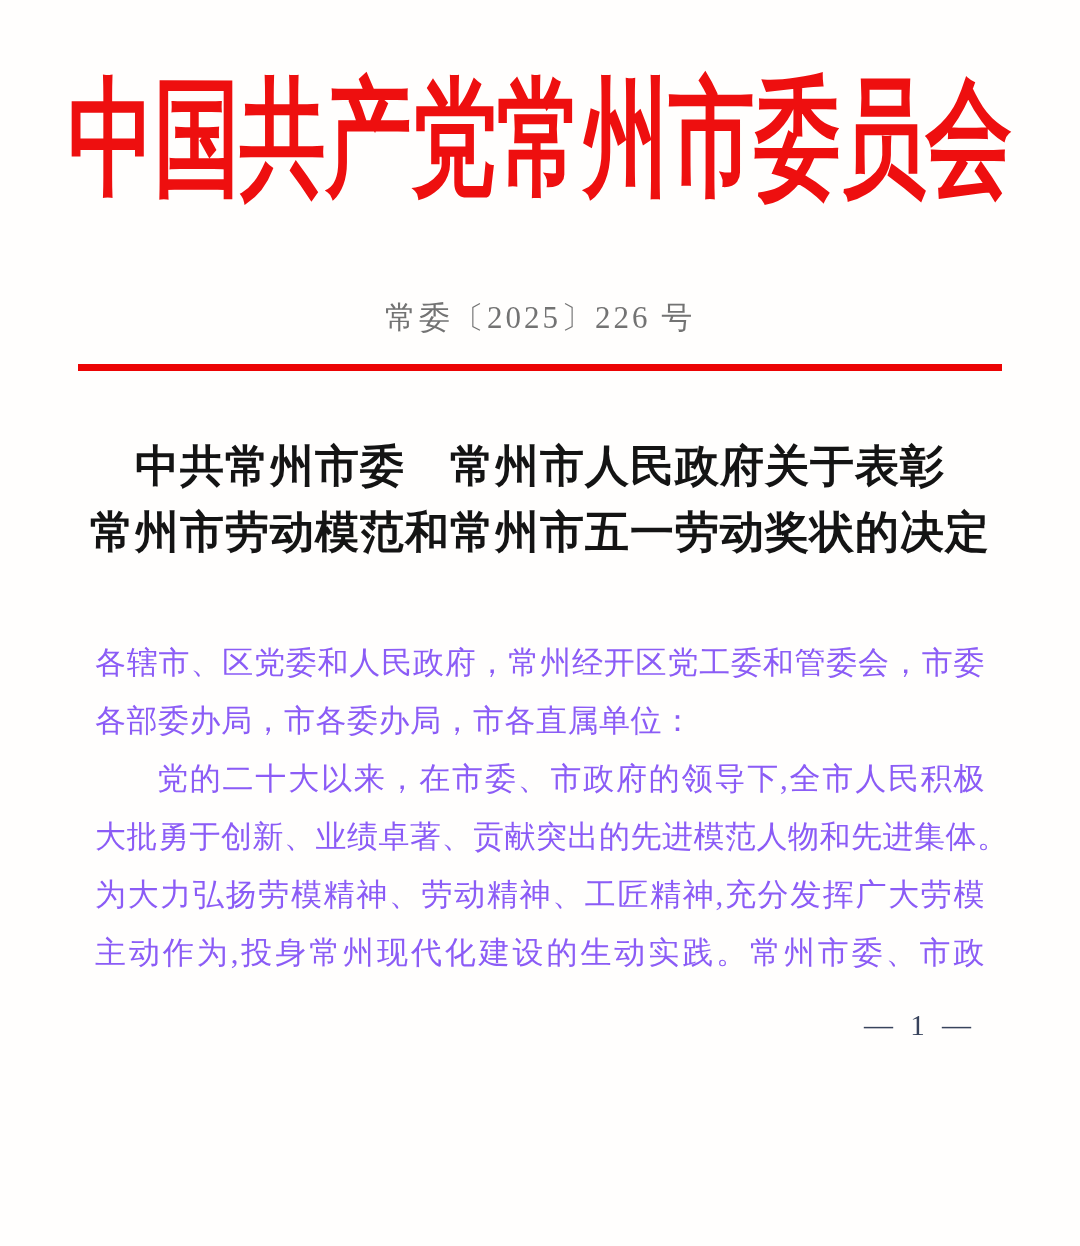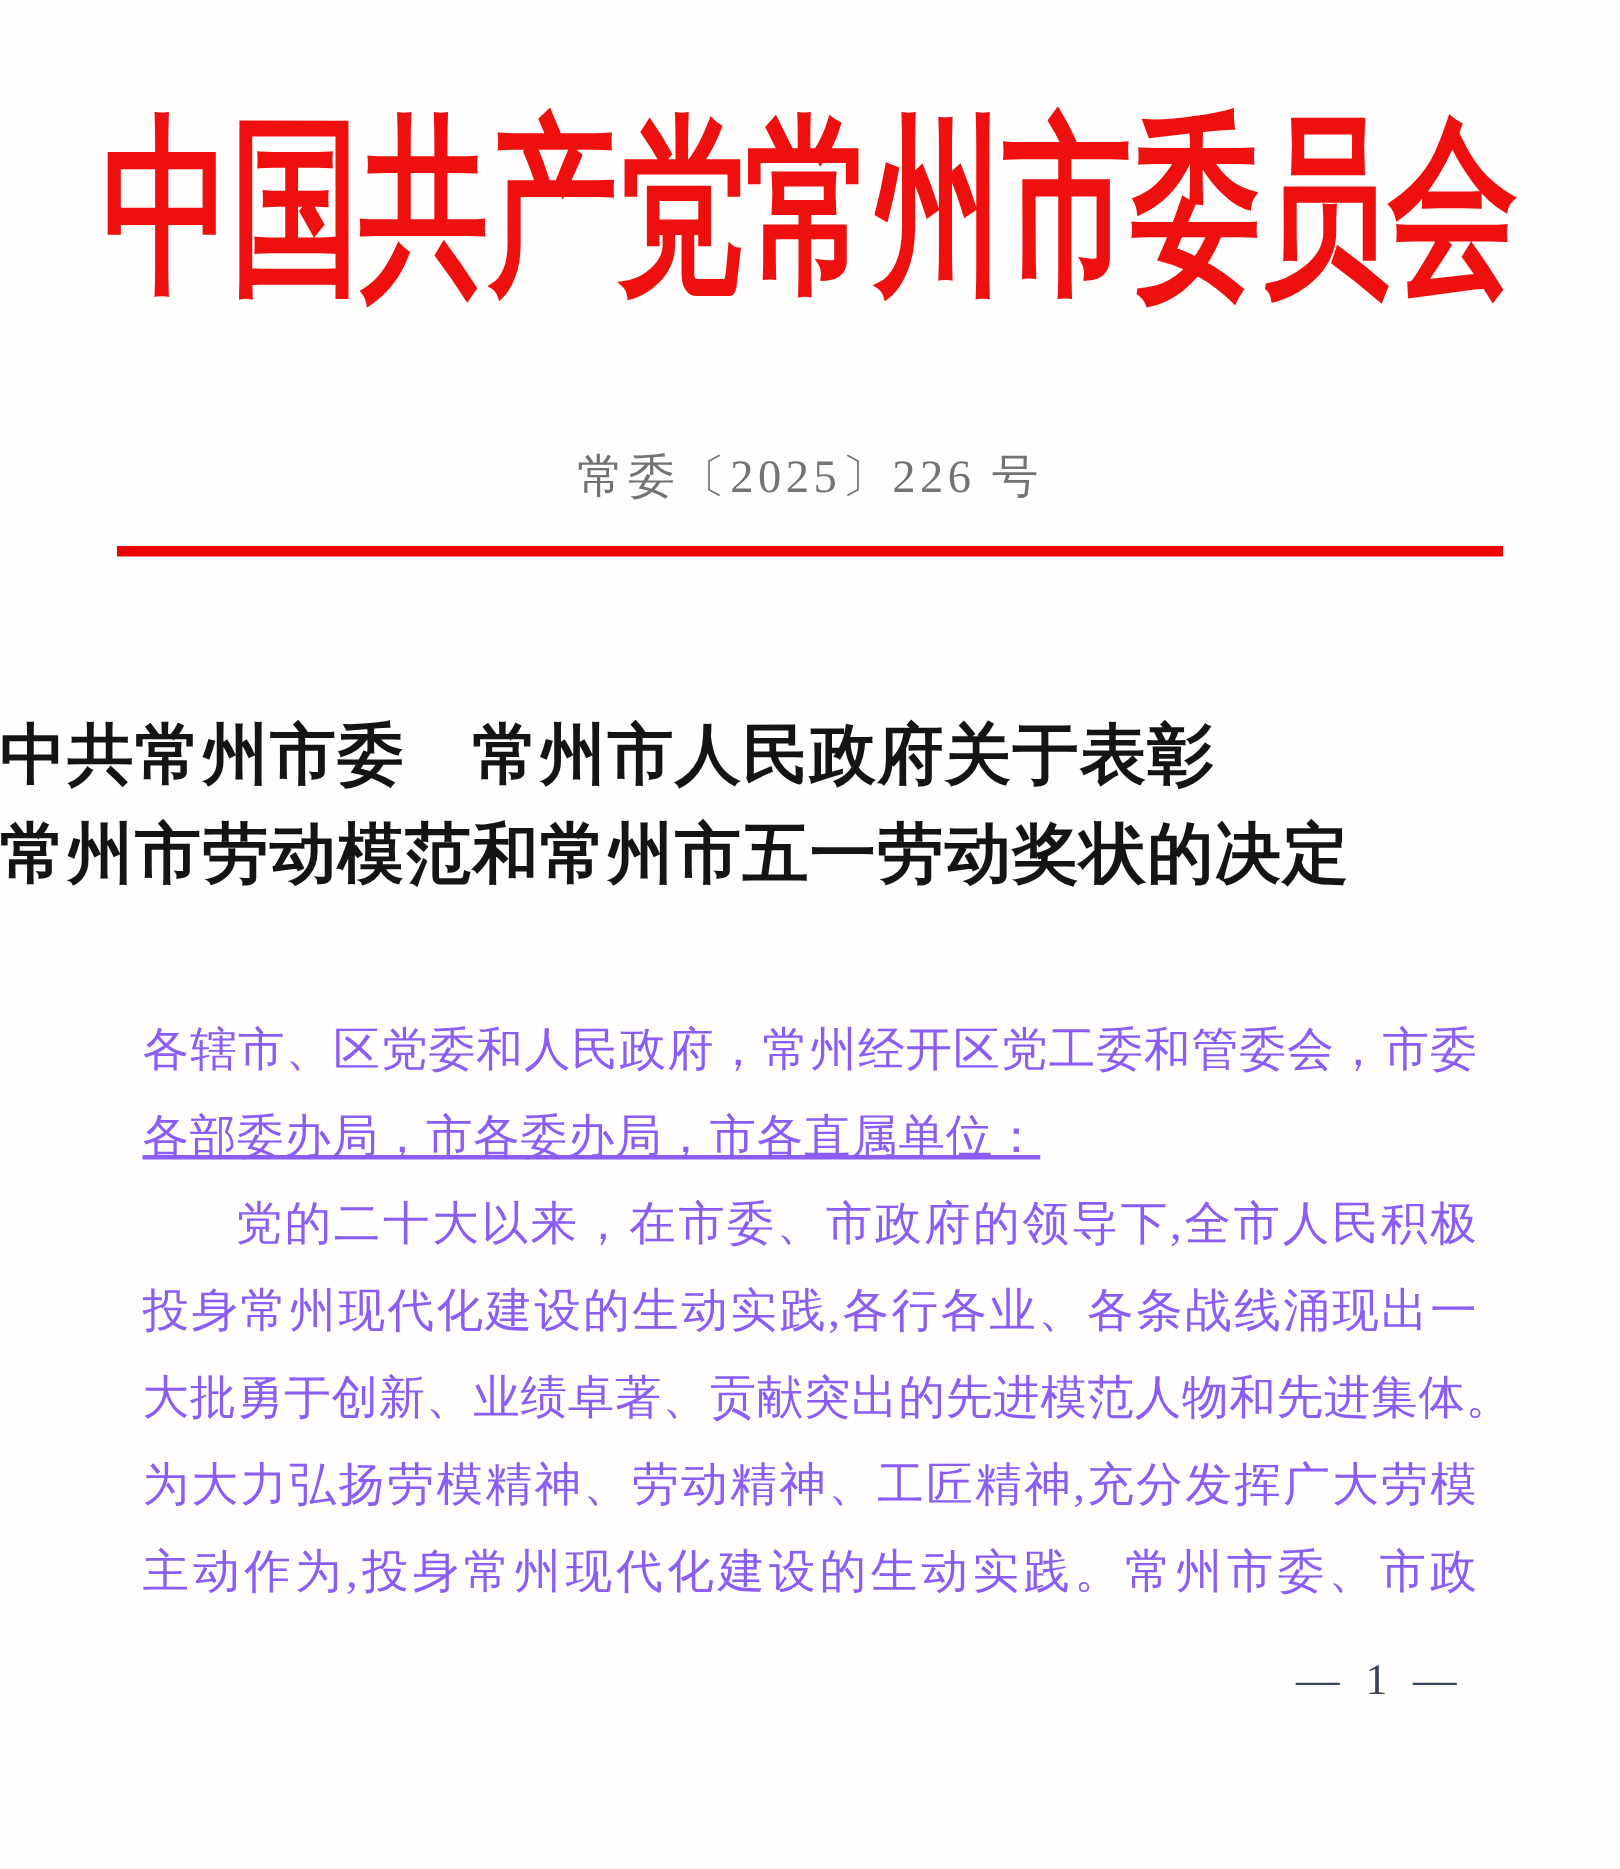--- a/index.html
+++ b/index.html
@@ -43,22 +43,22 @@
   }
   
   .red-rule {
     width: 924px;
     height: 7px;
     margin: 24px auto 0 auto;
     background: #ec0404;
   }
   
   .doc-title {
-    margin-top: 100px;
-    text-align: left;
+    margin-top: 63px;
+    text-align: center;
     font-weight: bold;
     color: #141414;
     font-size: 44px;
   }
   .doc-title-line {
     line-height: 66px;
     letter-spacing: 1px;
     white-space: nowrap;
   }
   
@@ -72,21 +72,20 @@
     line-height: 58px;
     letter-spacing: 0.5px;
     text-align: justify;
     text-align-last: justify;
     text-justify: inter-character;
     white-space: nowrap;
   }
   .line--plain {
     text-align: left;
     text-align-last: left;
-    text-decoration: underline;
   }
   .line--indent {
     text-indent: 2em;
   }
   
   .page-number {
     margin-top: 26px;
     padding-right: 104px;
     text-align: right;
     font-size: 29px;
@@ -111,21 +110,20 @@
 
   <div class="doc-title">
     <div class="doc-title-line">中共常州市委　常州市人民政府关于表彰</div>
     <div class="doc-title-line">常州市劳动模范和常州市五一劳动奖状的决定</div>
   </div>
 
   <div class="body-text">
     <div class="line">各辖市、区党委和人民政府，常州经开区党工委和管委会，市委</div>
     <div class="line line--plain">各部委办局，市各委办局，市各直属单位：</div>
     <div class="line line--indent">党的二十大以来，在市委、市政府的领导下,全市人民积极</div>
-    <div class="line">投身常州现代化建设的生动实践,各行各业、各条战线涌现出一</div>
     <div class="line">大批勇于创新、业绩卓著、贡献突出的先进模范人物和先进集体。</div>
     <div class="line">为大力弘扬劳模精神、劳动精神、工匠精神,充分发挥广大劳模</div>
     <div class="line">主动作为,投身常州现代化建设的生动实践。常州市委、市政</div>
   </div>
 
   <div class="page-number">— 1 —</div>
 
 </div>
 
 </body></html>

